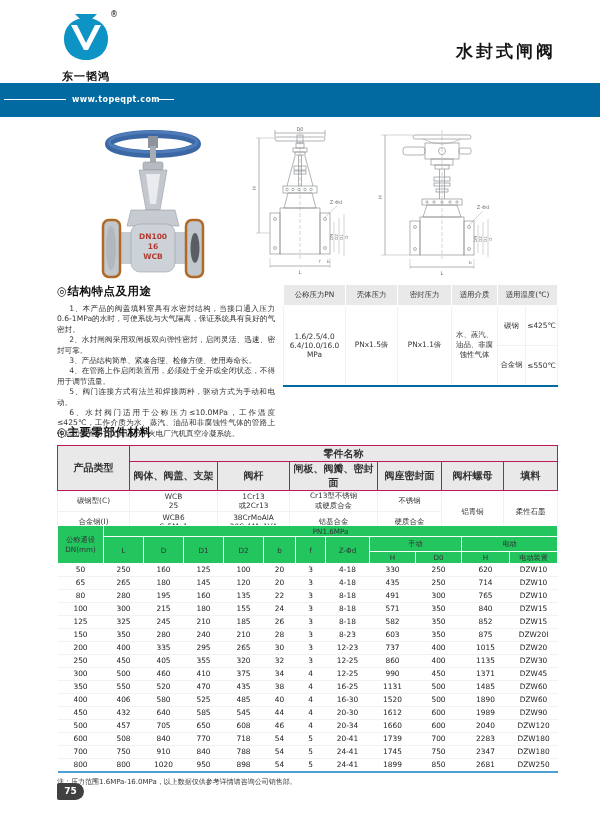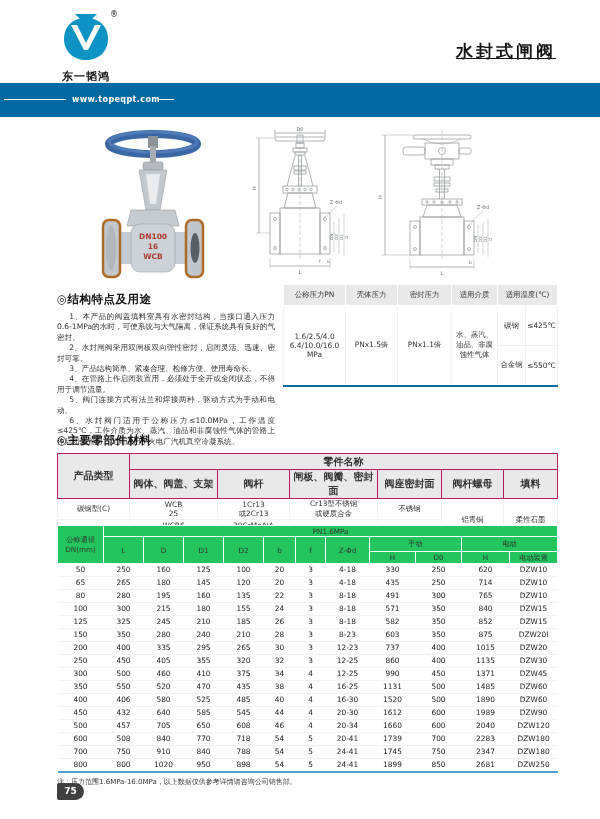--- a/index.html
+++ b/index.html
@@ -4,34 +4,34 @@
 <style>
   html,body{margin:0;padding:0;background:#fff;}
   .page{position:relative;width:600px;height:819px;background:#ffffff;overflow:hidden;
         font-family:"DejaVu Sans","Liberation Sans",sans-serif;color:#222;}
 
   
   .logo{position:absolute;left:48px;top:12px;width:76px;text-align:center;}
   .logo .reg{position:absolute;top:-2px;right:6px;font-size:8px;color:#111;}
   .logo-text{font-size:11px;font-weight:bold;letter-spacing:1px;color:#111;margin-top:1px;text-align:center;}
   .title{position:absolute;top:40px;right:44px;margin:0;font-size:17px;font-weight:bold;
-         letter-spacing:3px;color:#151515;text-decoration:underline;}
+         letter-spacing:3px;color:#151515;}
 
   
   .band{position:absolute;left:0;top:83px;width:600px;height:34px;background:#0369a1;}
   .band-line{position:absolute;left:4px;top:16px;width:62px;height:1px;background:#ffffff;}
   .band-line2{position:absolute;left:158px;top:16px;width:16px;height:1px;background:#ffffff;}
   .band-url{position:absolute;left:72px;top:12px;font-size:8px;font-weight:bold;color:#ffffff;letter-spacing:.4px;}
 
   
   .drw{position:absolute;}
   .drw text{font-family:"DejaVu Sans","Liberation Sans",sans-serif;}
 
   
-  .sec-h{font-size:11.5px;font-weight:bold;color:#111;margin:8px 0 5px 0;letter-spacing:.5px;}
+  .sec-h{font-size:11.5px;font-weight:bold;color:#111;margin:0 0 5px 0;letter-spacing:.5px;}
 
   
   .features{position:absolute;left:57px;top:284px;width:218px;}
   .features p{margin:0;font-size:7.6px;line-height:10.4px;color:#333;text-indent:1.6em;text-align:justify;}
 
   
   .performance{position:absolute;left:283px;top:284px;width:274px;}
   table{border-collapse:collapse;table-layout:fixed;}
   .perf{width:274px;border-bottom:2px solid #0369a1;}
   .perf th{background:#e9e9e9;font-size:7.4px;font-weight:normal;color:#333;height:20px;border:1px solid #fff;padding:0;}

